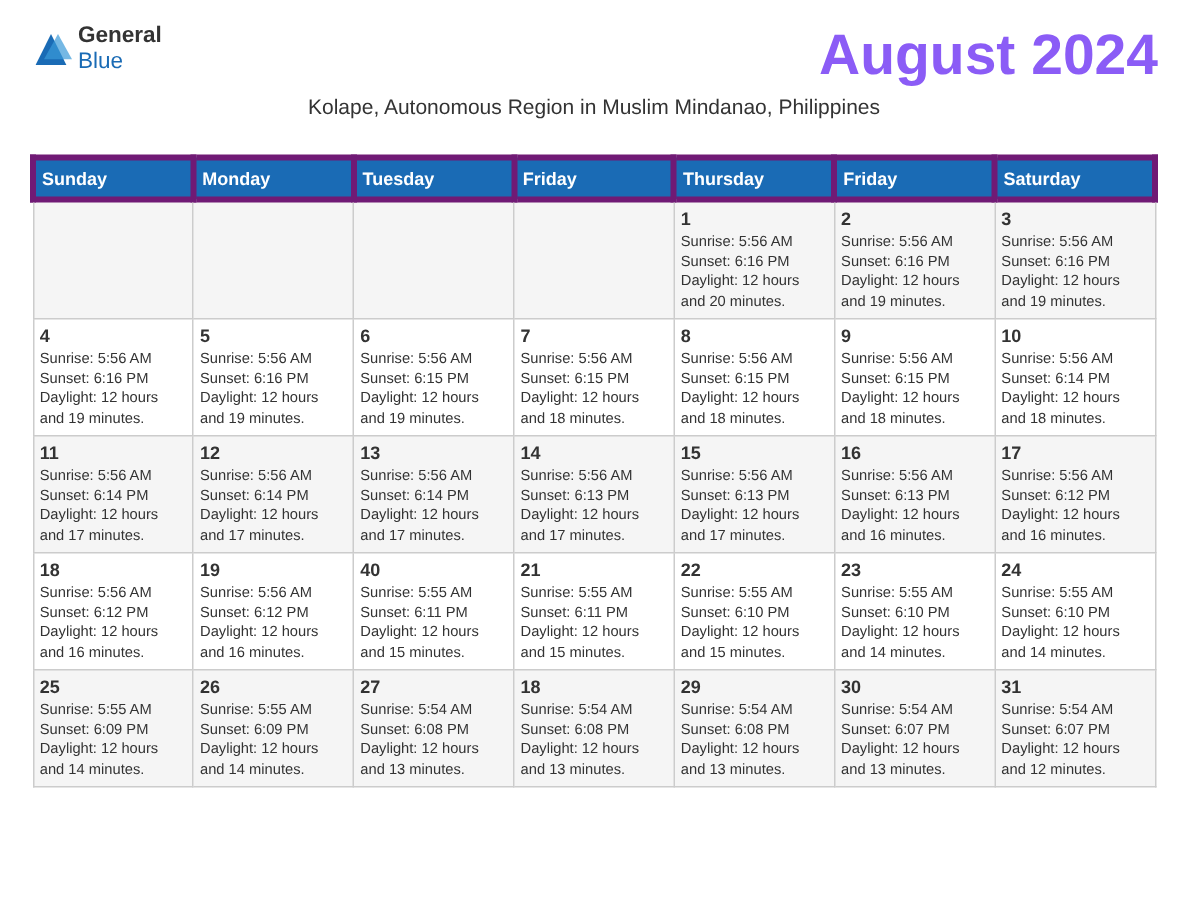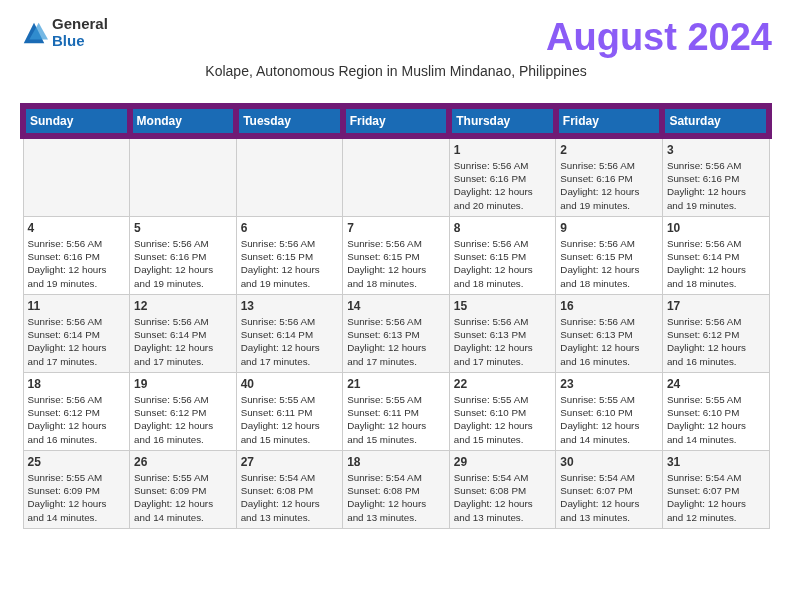--- a/index.html
+++ b/index.html
@@ -27,21 +27,21 @@
       flex-direction: column;
       line-height: 1.1;
     }
     .logo-general {
       font-size: 15px;
       font-weight: bold;
       color: #333;
     }
     .logo-blue {
       font-size: 15px;
-      font-weight: bold;
+      font-weight: normal;
       color: #1a6bb5;
     }
     .logo-icon {
       width: 28px;
       height: 28px;
     }
     .month-title {
       font-size: 38px;
       font-weight: bold;
       color: #8b5cf6;
@@ -58,21 +58,21 @@
       border-collapse: collapse;
       font-size: 10.5px;
     }
     thead tr th {
       background-color: #1a6bb5;
       color: white;
       padding: 5px 4px;
       text-align: left;
       font-size: 12px;
       font-weight: bold;
-      border: 6px solid #701a75;
+      border: 4px solid #701a75;
     }
     tbody tr td {
       border: 1px solid #ccc;
       vertical-align: top;
       padding: 4px 4px;
       height: 78px;
       width: 14.28%;
     }
     tbody tr:nth-child(odd) td {
       background-color: #f5f5f5;

